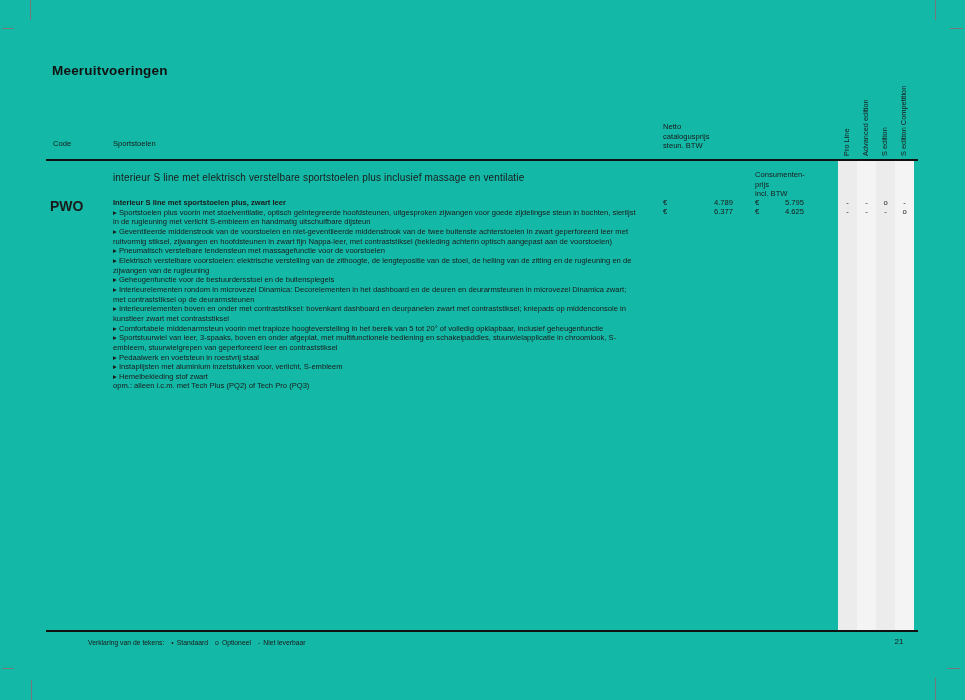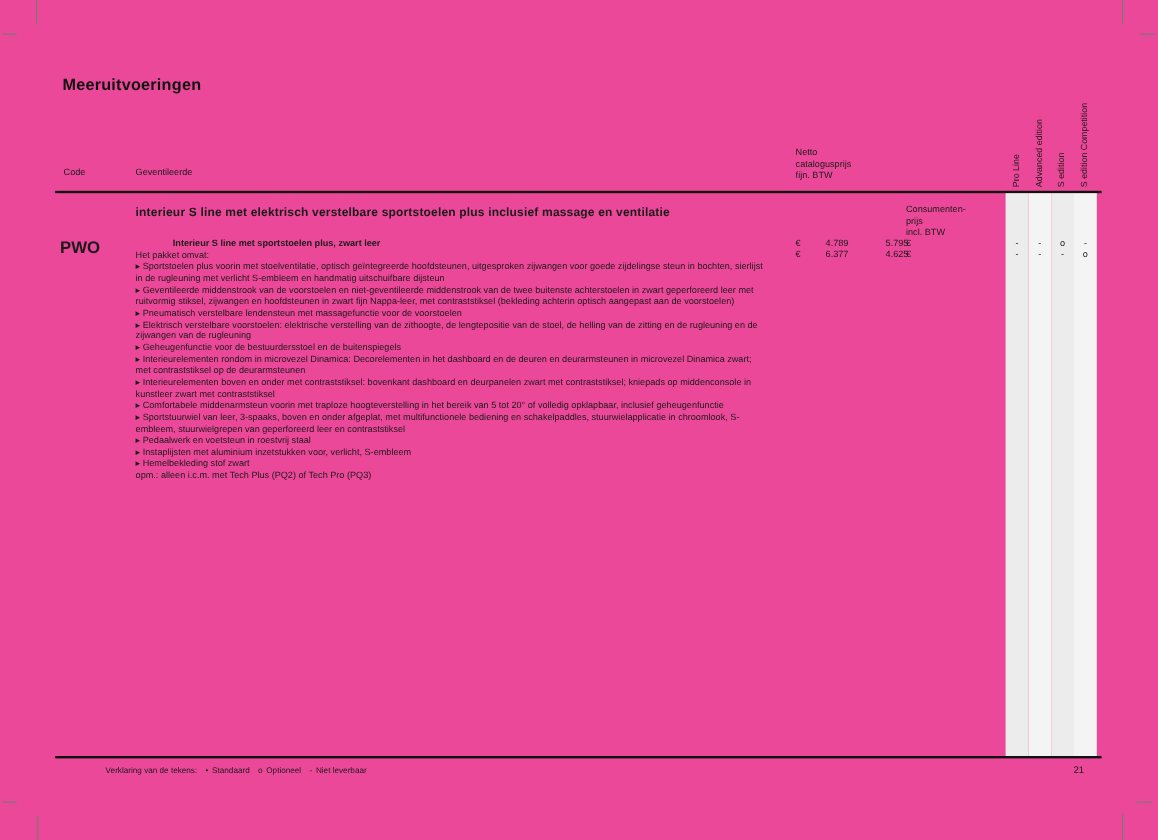--- a/index.html
+++ b/index.html
@@ -1,17 +1,17 @@
 <!DOCTYPE html>
 <html><head>
 <meta charset="utf-8">
 <style>
   html,body{margin:0;padding:0;background:#ffffff;}
   #page{
-    position:relative;width:965px;height:700px;background:#ec4899;overflow:hidden;
+    position:relative;width:965px;height:700px;background:#14b8a6;overflow:hidden;
     font-family:"Liberation Sans","DejaVu Sans",sans-serif;color:#1a1a1a;
   }
   .abs{position:absolute;}
   
   .crop{position:absolute;background:#777777;}
   
   .doc-title{left:52px;top:63px;font-size:13.5px;font-weight:bold;letter-spacing:.2px;color:#111;}
   
   .colhead{font-size:7.6px;line-height:9.6px;}
   .col-code{left:53px;top:139px;}
@@ -30,33 +30,33 @@
   
   .rule{position:absolute;left:46px;width:872px;height:1.5px;background:#111111;}
   .rule-top{top:159px;}
   .rule-bottom{top:630px;}
   
   .bands{left:838px;top:160.5px;height:469.5px;display:flex;}
   .bands div{width:19px;height:100%;}
   .bands div:nth-of-type(odd){background:#ececec;}
   .bands div:nth-of-type(even){background:#f4f4f4;}
   
-  .section-title{left:113px;top:172px;font-size:10px;font-weight:bold;letter-spacing:.15px;}
+  .section-title{left:113px;top:172px;font-size:10px;font-weight:normal;letter-spacing:.15px;}
   
   .code-cell{left:50px;top:198px;font-size:14px;font-weight:bold;}
   .body-block{left:113px;top:198px;width:528px;font-size:7.6px;line-height:9.65px;}
-  .body-block .name{font-weight:bold;margin-left:31px;}
+  .body-block .name{font-weight:bold;}
   
   .price-row{left:0;height:9.6px;font-size:7.6px;line-height:9.6px;width:965px;}
   .pr1{top:197.5px;} .pr2{top:207.2px;}
   .price-row span{position:absolute;display:inline-block;}
   .eur1{left:663px;}
-  .amt-netto{left:688px;width:45px;}
+  .amt-netto{left:688px;width:45px;text-align:right;}
   .eur2{left:755px;}
-  .amt-cons{left:738px;width:45px;text-align:left;}
+  .amt-cons{left:772px;width:45px;text-align:center;}
   .marks{position:absolute;left:838px;top:0;width:76px;display:flex;}
   .marks span{position:static;width:19px;text-align:center;}
   
   .legend{left:88px;top:639px;font-size:6.8px;white-space:nowrap;}
   .legend .item{margin-left:7px;}
   .legend .sym{margin-right:3px;}
   .page-num{left:880px;top:637px;width:38px;text-align:center;font-size:8px;}
 </style>
 </head>
 <body>
@@ -68,26 +68,26 @@
   <div class="crop" style="left:935px;top:0;width:1px;height:20px;"></div>
   <div class="crop" style="left:950px;top:28px;width:13px;height:1px;"></div>
   <div class="crop" style="left:31px;top:680px;width:1px;height:20px;"></div>
   <div class="crop" style="left:2px;top:668px;width:12px;height:1px;"></div>
   <div class="crop" style="left:935px;top:678px;width:1px;height:22px;"></div>
   <div class="crop" style="left:947px;top:668px;width:13px;height:1px;"></div>
 
   <div class="abs doc-title">Meeruitvoeringen</div>
 
   <div class="abs colhead col-code">Code</div>
-  <div class="abs colhead col-desc">Geventileerde</div>
+  <div class="abs colhead col-desc">Sportstoelen</div>
   <div class="abs colhead col-netto">
 
   <div>Netto</div>
       <div>catalogusprijs</div>
-      <div>fijn. BTW</div>
+      <div>steun. BTW</div>
     </div>
   <div class="abs colhead col-cons">
 
   <div>Consumenten-</div>
       <div>prijs</div>
       <div>incl. BTW</div>
     </div>
 
   <div class="rot-labels">
 
@@ -105,21 +105,20 @@
     <div></div>
     <div></div>
   </div>
 
   <div class="abs section-title">interieur S line met elektrisch verstelbare sportstoelen plus inclusief massage en ventilatie</div>
 
   <div class="abs code-cell">PWO</div>
 
   <div class="abs body-block">
     <div class="name">Interieur S line met sportstoelen plus, zwart leer</div>
-    <div>Het pakket omvat:</div>
     <div>
 
     <div>▸ Sportstoelen plus voorin met stoelventilatie, optisch geïntegreerde hoofdsteunen, uitgesproken zijwangen voor goede zijdelingse steun in bochten, sierlijst in de rugleuning met verlicht S-embleem en handmatig uitschuifbare dijsteun</div>
         <div>▸ Geventileerde middenstrook van de voorstoelen en niet-geventileerde middenstrook van de twee buitenste achterstoelen in zwart geperforeerd leer met ruitvormig stiksel, zijwangen en hoofdsteunen in zwart fijn Nappa-leer, met contraststiksel (bekleding achterin optisch aangepast aan de voorstoelen)</div>
         <div>▸ Pneumatisch verstelbare lendensteun met massagefunctie voor de voorstoelen</div>
         <div>▸ Elektrisch verstelbare voorstoelen: elektrische verstelling van de zithoogte, de lengtepositie van de stoel, de helling van de zitting en de rugleuning en de zijwangen van de rugleuning</div>
         <div>▸ Geheugenfunctie voor de bestuurdersstoel en de buitenspiegels</div>
         <div>▸ Interieurelementen rondom in microvezel Dinamica: Decorelementen in het dashboard en de deuren en deurarmsteunen in microvezel Dinamica zwart; met contraststiksel op de deurarmsteunen</div>
         <div>▸ Interieurelementen boven en onder met contraststiksel: bovenkant dashboard en deurpanelen zwart met contraststiksel; kniepads op middenconsole in kunstleer zwart met contraststiksel</div>
         <div>▸ Comfortabele middenarmsteun voorin met traploze hoogteverstelling in het bereik van 5 tot 20° of volledig opklapbaar, inclusief geheugenfunctie</div>

